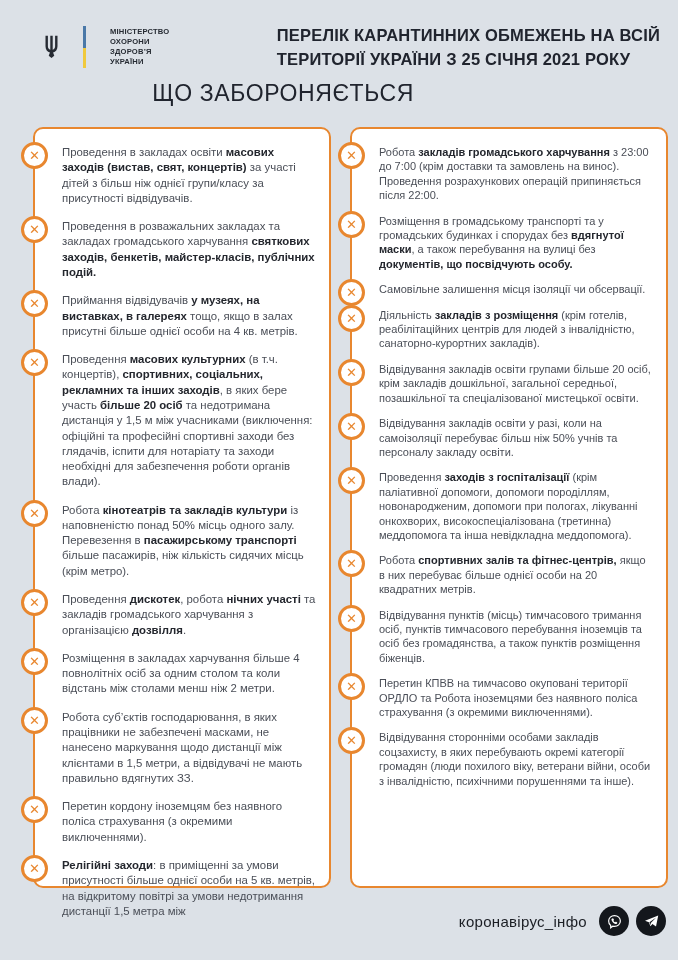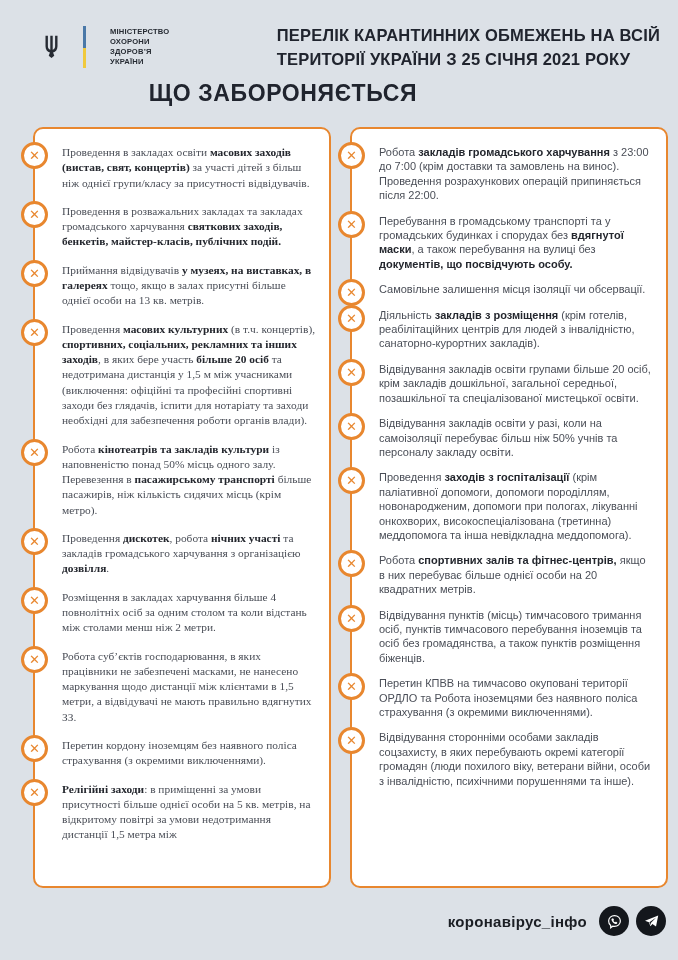--- a/index.html
+++ b/index.html
@@ -11,43 +11,43 @@
         font-family:"Liberation Sans","DejaVu Sans",sans-serif;overflow:hidden;}
 
   
   .logo{position:absolute;left:44px;top:26px;display:flex;align-items:center;gap:24px;}
   .logo-trident{display:flex;}
   .logo-bar{width:3px;height:42px;background:linear-gradient(to bottom,var(--lblue) 0 52%,var(--lyellow) 52% 100%);}
   .logo-text{font-size:7.6px;font-weight:bold;color:#262b33;line-height:1.32;letter-spacing:.2px;}
   .title{position:absolute;top:24px;right:18px;text-align:left;font-size:16.5px;
          font-weight:800;color:var(--dark);line-height:1.45;letter-spacing:.2px;}
   .section-heading{position:absolute;top:80px;left:0;width:566px;text-align:center;
-         font-size:23px;font-weight:700;color:var(--dark);letter-spacing:.6px;}
+         font-size:23px;font-weight:400;color:var(--dark);letter-spacing:.6px;}
 
   
   .panel{position:absolute;top:127px;height:761px;background:var(--panel);
          border:2px solid var(--accent);border-radius:10px;box-sizing:border-box;}
   .panel.left{left:33px;width:298px;}
   .panel.right{left:350px;width:318px;}
   .panel-inner{padding:16px 13px 8px 27px;}
   .item{position:relative;}
   .panel.left  .item{margin-bottom:13px;}
   .panel.right .item{margin-bottom:11px;}
   .itemtext{color:var(--body);}
-  .panel.left  .itemtext{font-size:11.4px;line-height:1.34;font-family:Liberation Serif, serif;}
+  .panel.left  .itemtext{font-size:11.4px;line-height:1.34;}
   .panel.right .itemtext{font-size:11px;line-height:1.31;}
   .itemtext b{color:#24272e;}
   .xbadge{position:absolute;left:-41px;top:-3px;width:21px;height:21px;background:#fff;
           border:3px solid var(--accent);border-radius:50%;color:var(--accent);
           font-weight:bold;font-size:13px;line-height:21px;text-align:center;
           font-family:"DejaVu Sans",sans-serif;}
 
   
   .footer{position:absolute;top:906px;right:12px;display:flex;align-items:center;gap:7px;}
-  .handle{font-size:15px;font-weight:bold;color:#1b1e24;letter-spacing:.3px;margin-right:5px;}
+  .handle{font-size:15px;font-weight:normal;color:#1b1e24;letter-spacing:.3px;margin-right:5px;}
   .icon-circle{width:30px;height:30px;border-radius:50%;background:var(--iconbg);
                display:flex;align-items:center;justify-content:center;cursor:pointer;}
 </style>
 </head>
 <body>
 
 <div class="page">
 
   <div class="logo">
     <span class="logo-trident">
@@ -76,21 +76,21 @@
         <div class="item">
           <span class="xbadge">✕</span>
           <div class="itemtext"><span>Проведення в закладах освіти </span><b>масових заходів (вистав, свят, концертів)</b><span> за участі дітей з більш ніж однієї групи/класу за присутності відвідувачів.</span></div>
         </div>
         <div class="item">
           <span class="xbadge">✕</span>
           <div class="itemtext"><span>Проведення в розважальних закладах та закладах громадського харчування </span><b>святкових заходів, бенкетів, майстер-класів, публічних подій.</b></div>
         </div>
         <div class="item">
           <span class="xbadge">✕</span>
-          <div class="itemtext"><span>Приймання відвідувачів </span><b>у музеях, на виставках, в галереях</b><span> тощо, якщо в залах присутні більше однієї особи на 13 кв. метрів.</span></div>
+          <div class="itemtext"><span>Приймання відвідувачів </span><b>у музеях, на виставках, в галереях</b><span> тощо, якщо в залах присутні більше однієї особи на 4 кв. метрів.</span></div>
         </div>
         <div class="item">
           <span class="xbadge">✕</span>
           <div class="itemtext"><span>Проведення </span><b>масових культурних</b><span> (в т.ч. концертів), </span><b>спортивних, соціальних, рекламних та інших заходів</b><span>, в яких бере участь </span><b>більше 20 осіб</b><span> та недотримана дистанція у 1,5 м між учасниками (виключення: офіційні та професійні спортивні заходи без глядачів, іспити для нотаріату та заходи необхідні для забезпечення роботи органів влади).</span></div>
         </div>
         <div class="item">
           <span class="xbadge">✕</span>
           <div class="itemtext"><span>Робота </span><b>кінотеатрів та закладів культури</b><span> із наповненістю понад 50% місць одного залу. Перевезення в </span><b>пасажирському транспорті</b><span> більше пасажирів, ніж кількість сидячих місць (крім метро).</span></div>
         </div>
         <div class="item">
@@ -117,21 +117,21 @@
   </div>
 
   <div class="panel right">
     <div class="panel-inner">
         <div class="item">
           <span class="xbadge">✕</span>
           <div class="itemtext"><span>Робота </span><b>закладів громадського харчування</b><span> з 23:00 до 7:00 (крім доставки та замовлень на винос). Проведення розрахункових операцій припиняється після 22:00.</span></div>
         </div>
         <div class="item">
           <span class="xbadge">✕</span>
-          <div class="itemtext"><span>Перебування в громадському транспорті та у громадських будинках і спорудах без </span><b>вдягнутої маски</b><span>, а також перебування на вулиці без </span><b>документів, що посвідчують особу.</b></div>
+          <div class="itemtext"><span>Розміщення в громадському транспорті та у громадських будинках і спорудах без </span><b>вдягнутої маски</b><span>, а також перебування на вулиці без </span><b>документів, що посвідчують особу.</b></div>
         </div>
         <div class="item">
           <span class="xbadge">✕</span>
           <div class="itemtext"><span>Самовільне залишення місця ізоляції чи обсервації.</span></div>
         </div>
         <div class="item">
           <span class="xbadge">✕</span>
           <div class="itemtext"><span>Діяльність </span><b>закладів з розміщення</b><span> (крім готелів, реабілітаційних центрів для людей з інвалідністю, санаторно-курортних закладів).</span></div>
         </div>
         <div class="item">

